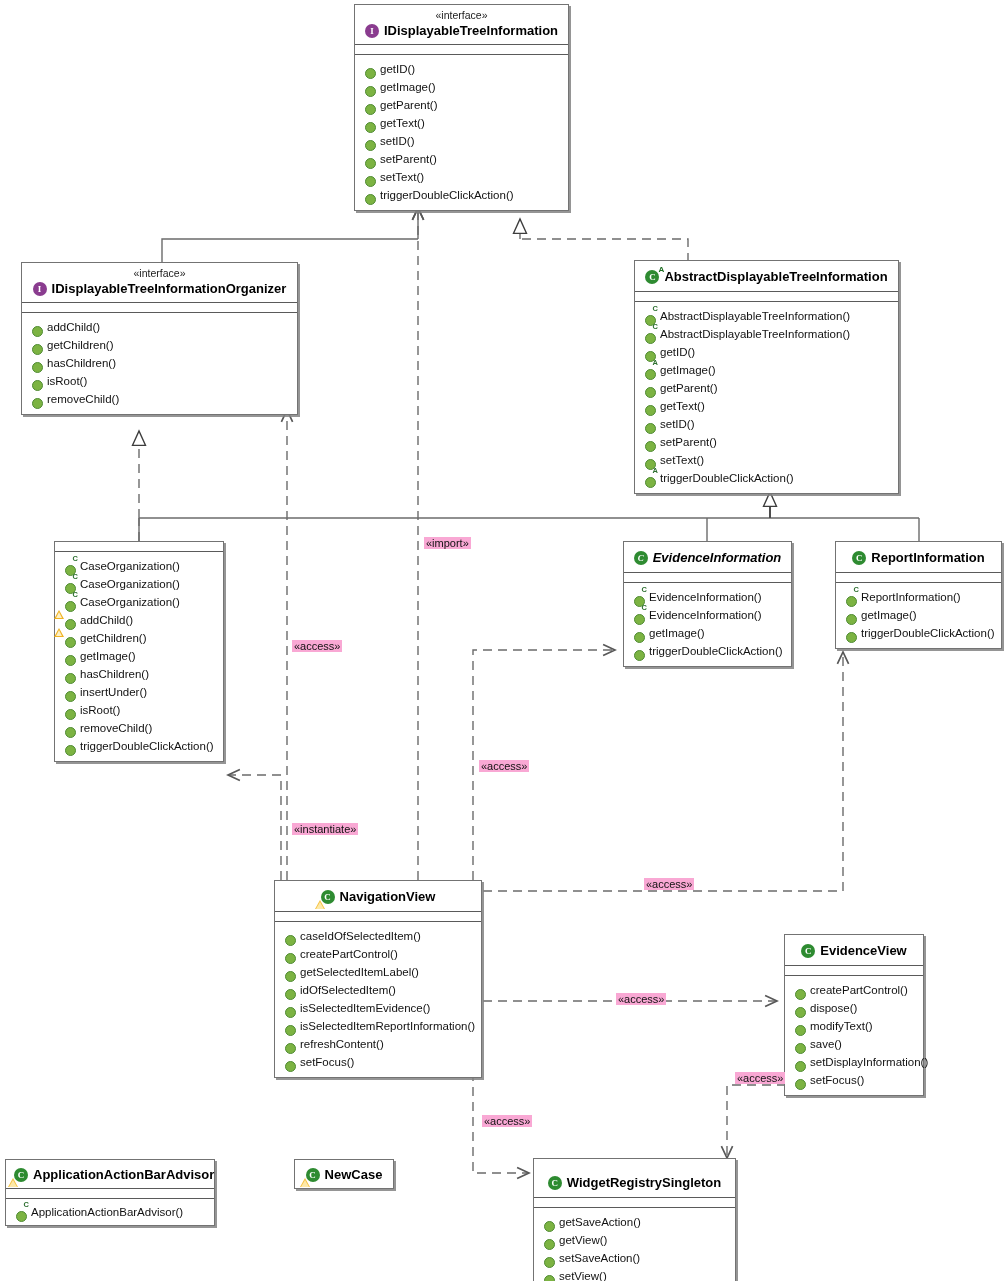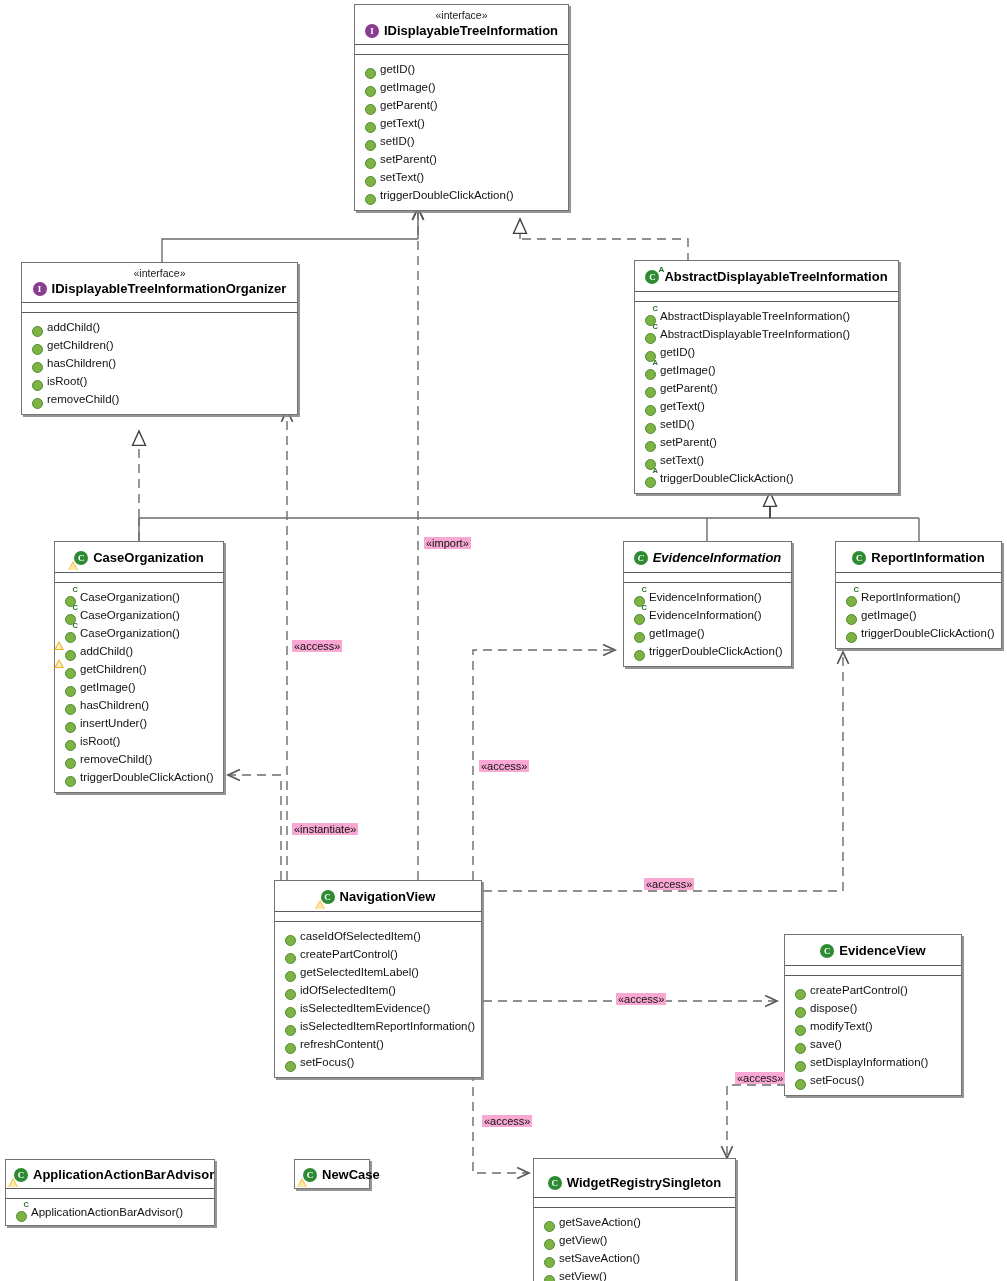--- a/index.html
+++ b/index.html
@@ -362,23 +362,20 @@
           <span class="op-label">setText()</span>
         </div>
       <div class="op">
           <span class="m-wrap"><span class="ic m-dot pub"></span><span class="m-sup">A</span></span>
           <span class="op-label">triggerDoubleClickAction()</span>
         </div>
     </div>
   </div>
 
   <div class="uml-box" style="left:54px;top:541px;width:170px;">
-    <div class="uml-header" style="padding-top:6px;padding-bottom:6px;">
-      <span class="ic ic-class"><span class="badge-warn"></span></span><span class="cls-title">CaseOrganization</span>
-    </div>
     <div class="attr-strip"></div>
     <div class="ops">
       <div class="op">
           <span class="m-wrap"><span class="ic m-dot pub"></span><span class="m-sup">C</span></span>
           <span class="op-label">CaseOrganization()</span>
         </div>
       <div class="op">
           <span class="m-wrap"><span class="ic m-dot pub"></span><span class="m-sup">C</span></span>
           <span class="op-label">CaseOrganization()</span>
         </div>
@@ -501,21 +498,21 @@
           <span class="m-wrap"><span class="ic m-dot pub"></span></span>
           <span class="op-label">refreshContent()</span>
         </div>
       <div class="op">
           <span class="m-wrap"><span class="ic m-dot pub"></span></span>
           <span class="op-label">setFocus()</span>
         </div>
     </div>
   </div>
 
-  <div class="uml-box" style="left:784px;top:934px;width:178px;">
+  <div class="uml-box" style="left:784px;top:934px;width:140px;">
     <div class="uml-header" style="padding-top:6px;padding-bottom:6px;">
       <span class="ic ic-class"></span><span class="cls-title">EvidenceView</span>
     </div>
     <div class="attr-strip"></div>
     <div class="ops">
       <div class="op">
           <span class="m-wrap"><span class="ic m-dot pub"></span></span>
           <span class="op-label">createPartControl()</span>
         </div>
       <div class="op">
@@ -547,21 +544,21 @@
     </div>
     <div class="attr-strip"></div>
     <div class="ops" style="padding-top:4px;padding-bottom:4px;">
       <div class="op">
           <span class="m-wrap"><span class="ic m-dot pub"></span><span class="m-sup">C</span></span>
           <span class="op-label">ApplicationActionBarAdvisor()</span>
         </div>
     </div>
   </div>
 
-  <div class="uml-box" style="left:294px;top:1159px;width:76px;">
+  <div class="uml-box" style="left:294px;top:1159px;width:100px;">
     <div class="uml-header" style="padding-top:5px;padding-bottom:5px;border-bottom:none;">
       <span class="ic ic-class"><span class="badge-warn"></span></span><span class="cls-title">NewCase</span>
     </div>
   </div>
 
   <div class="uml-box" style="left:533px;top:1158px;width:203px;">
     <div class="uml-header" style="padding-top:6px;padding-bottom:6px;margin-top:8px;">
       <span class="ic ic-class"></span><span class="cls-title">WidgetRegistrySingleton</span>
     </div>
     <div class="attr-strip"></div>

